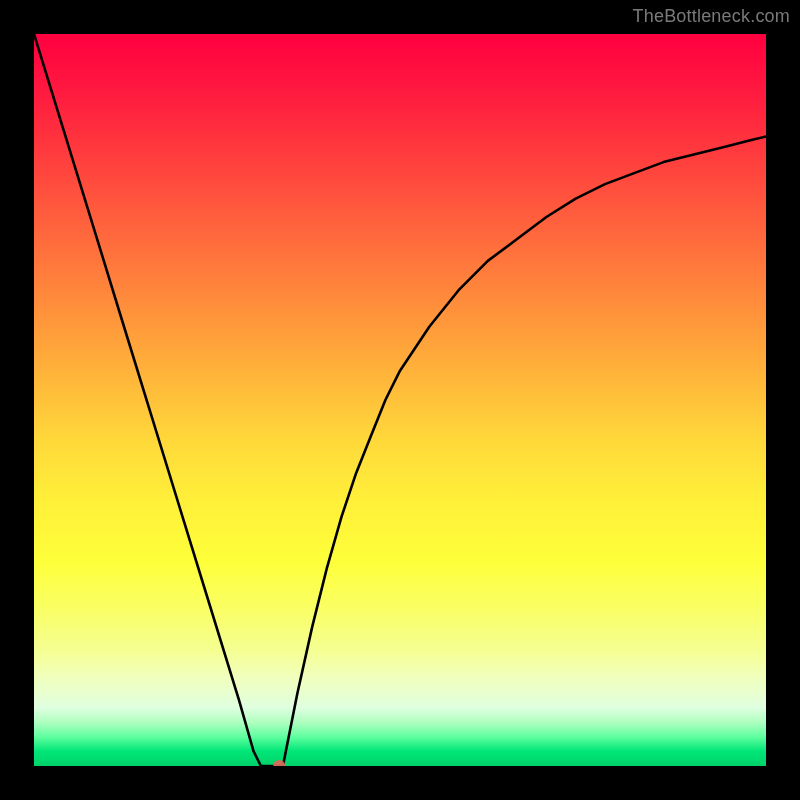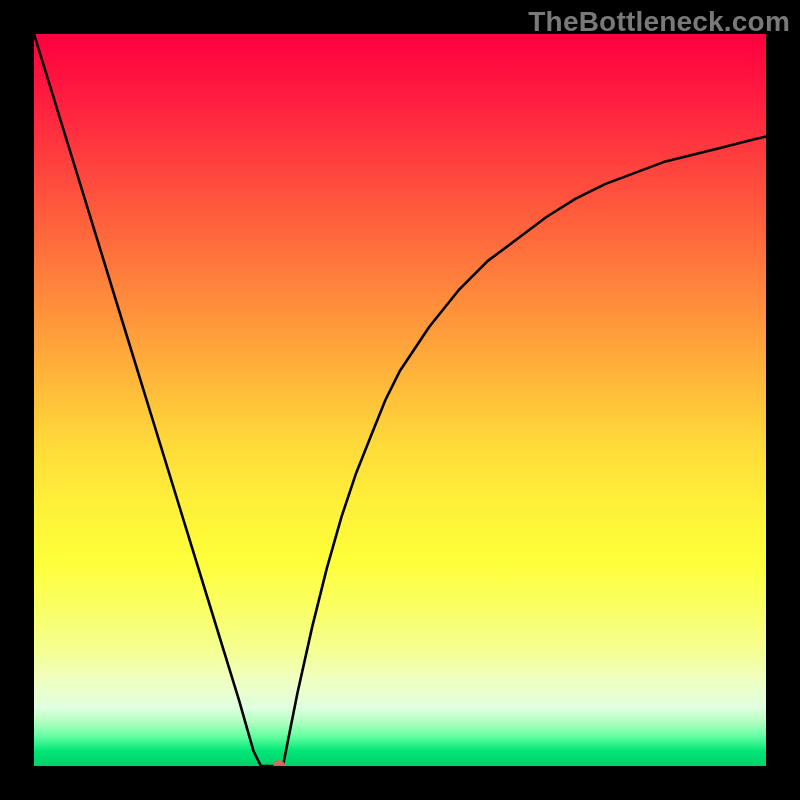--- a/index.html
+++ b/index.html
@@ -36,22 +36,22 @@
       #60ffa0 96%,
       #00e676 98%,
       #00d26a 100%
     );
   }
   .watermark {
     position: absolute;
     top: 6px;
     right: 10px;
     color: #808080;
-    font-size: 28px;
-    font-weight: 700;
+    font-size: 18px;
+    font-weight: 400;
     letter-spacing: 0.2px;
     opacity: 0.95;
   }
   svg.curve {
     position: absolute;
     left: 0;
     top: 0;
     width: 732px;
     height: 732px;
   }

